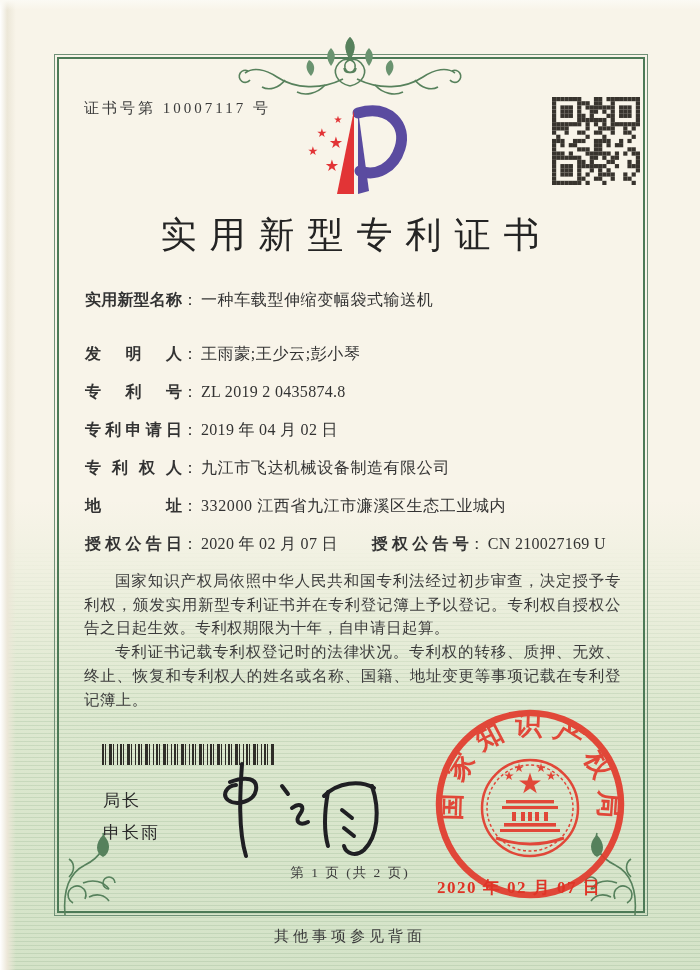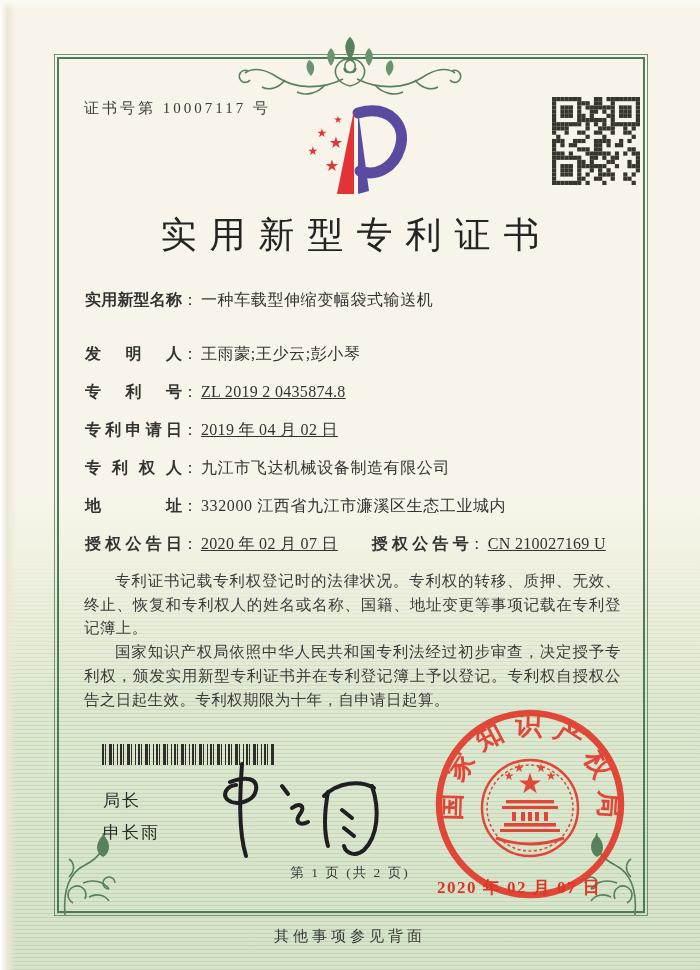--- a/index.html
+++ b/index.html
@@ -61,21 +61,21 @@
   }
   .fields{position:absolute;left:85px;top:290px;width:540px;font-size:16px;color:#333;}
   .frow{display:flex;align-items:baseline;height:22px;margin-bottom:16px;white-space:nowrap;}
   .frow.first{margin-bottom:32px;}
   .flabel{
     flex:none;display:inline-block;width:97px;
     text-align:justify;text-align-last:justify;text-justify:inter-character;font-weight:bold;
   }
   .fcolon{flex:none;}
   .fvalue{margin-left:3px;letter-spacing:.6px;}
-  .fvalue.num{letter-spacing:.3px;text-decoration:underline;}
+  .fvalue.num{letter-spacing:.3px;}
   .flabel.second{margin-left:34px;}
 
   .paras{
     position:absolute;left:84px;top:569px;width:537px;
     font-size:15.5px;line-height:1.53;color:#3c3c3c;text-align:justify;
   }
   .paras p{margin:0;text-indent:2em;letter-spacing:.4px;}
 
   .barcode{
     position:absolute;left:102px;top:744px;width:172px;height:21px;
@@ -450,22 +450,22 @@
     <span class="flabel">授权公告日</span>
       <span class="fcolon">：</span>
     <span class="fvalue num">2020 年 02 月 07 日</span>
     <span class="flabel second">授权公告号</span>
       <span class="fcolon">：</span>
     <span class="fvalue num">CN 210027169 U</span>
   </div>
 </div>
 
 <div class="paras">
+  <p>国家知识产权局依照中华人民共和国专利法经过初步审查，决定授予专利权，颁发实用新型专利证书并在专利登记簿上予以登记。专利权自授权公告之日起生效。专利权期限为十年，自申请日起算。</p>
   <p>专利证书记载专利权登记时的法律状况。专利权的转移、质押、无效、终止、恢复和专利权人的姓名或名称、国籍、地址变更等事项记载在专利登记簿上。</p>
-  <p>国家知识产权局依照中华人民共和国专利法经过初步审查，决定授予专利权，颁发实用新型专利证书并在专利登记簿上予以登记。专利权自授权公告之日起生效。专利权期限为十年，自申请日起算。</p>
 </div>
 
 <div class="barcode"></div>
 
 <div class="signer-title">局长</div>
 <div class="signer-name">申长雨</div>
 
 <svg class="signature" width="200" height="118" viewBox="0 0 200 118">
   <g fill="none" stroke="#1f1f23" stroke-width="4" stroke-linecap="round" stroke-linejoin="round">
     <path d="M34,30 C50,24 62,26 60,38 C58,50 40,54 32,48 C26,43 30,34 40,33"></path>

